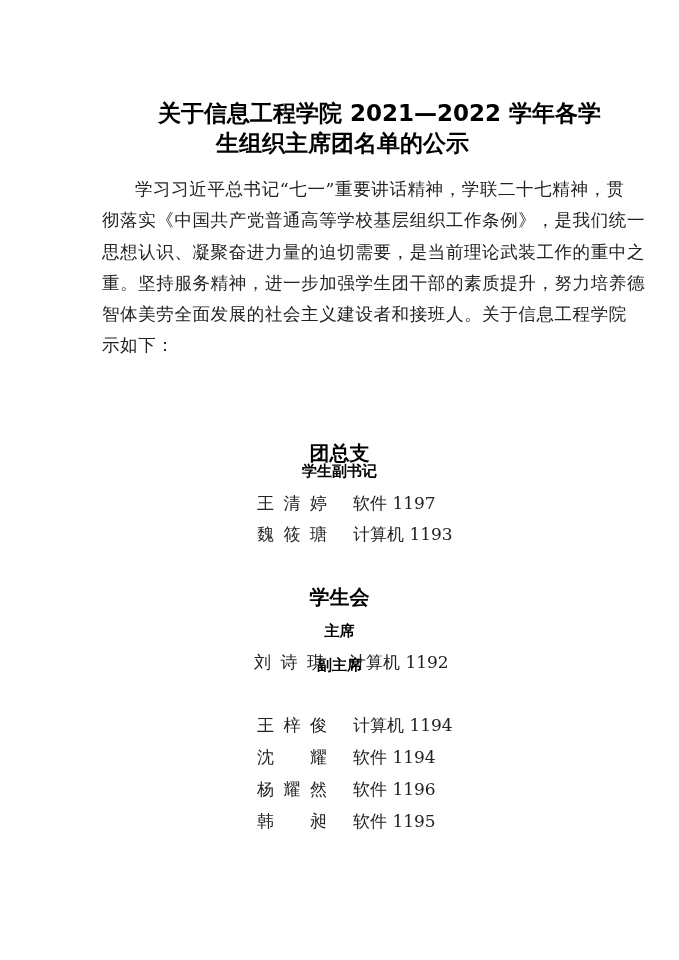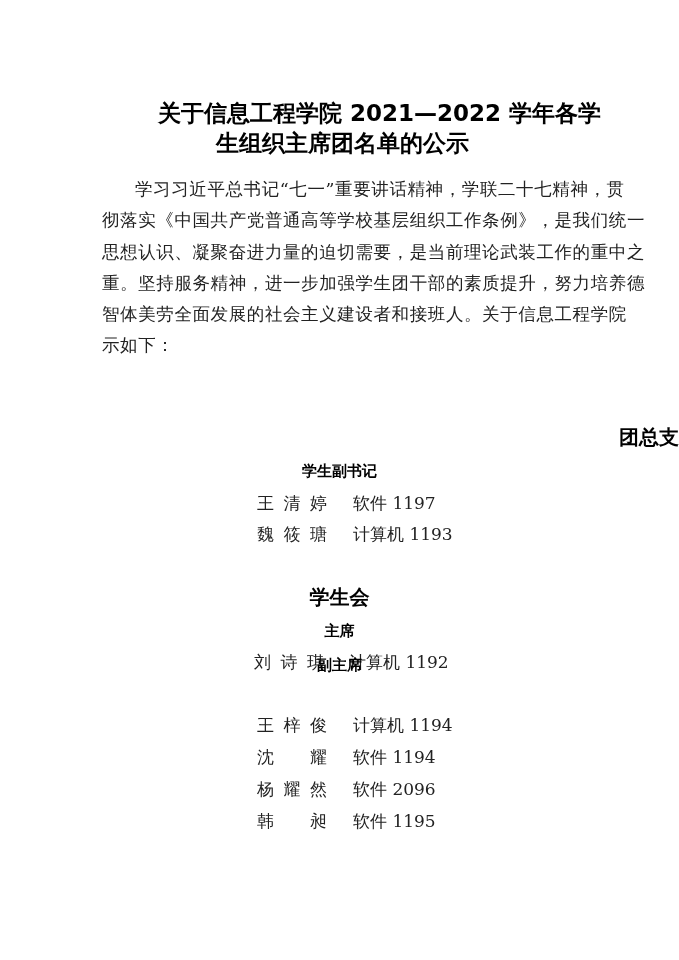--- a/index.html
+++ b/index.html
@@ -103,21 +103,21 @@
 
   <div class="body-para">
     <span class="body-line indent">学习习近平总书记“七一”重要讲话精神，学联二十七精神，贯</span>
     <span class="body-line">彻落实《中国共产党普通高等学校基层组织工作条例》，是我们统一</span>
     <span class="body-line">思想认识、凝聚奋进力量的迫切需要，是当前理论武装工作的重中之</span>
     <span class="body-line">重。坚持服务精神，进一步加强学生团干部的素质提升，努力培养德</span>
     <span class="body-line">智体美劳全面发展的社会主义建设者和接班人。关于信息工程学院</span>
     <span class="body-line">示如下：</span>
   </div>
 
-  <div class="section-heading" style="top:424px;text-align:right;">团总支</div>
+  <div class="section-heading" style="top:440px;">团总支</div>
   <div class="role-heading" style="top:462px;">学生副书记</div>
 
   <div class="member-row" style="top:491px; left:257px; width:200px;">
     <div class="member-name">
       <span>王</span>
       <span>清</span>
       <span>婷</span>
     </div>
     <div class="member-class" style="left:96px;">软件 1197</div>
   </div>
@@ -162,21 +162,21 @@
     </div>
     <div class="member-class" style="left:96px;">软件 1194</div>
   </div>
 
   <div class="member-row" style="top:777px; left:257px; width:200px;">
     <div class="member-name">
       <span>杨</span>
       <span>耀</span>
       <span>然</span>
     </div>
-    <div class="member-class" style="left:96px;">软件 2096</div>
+    <div class="member-class" style="left:96px;">软件 1196</div>
   </div>
 
   <div class="member-row" style="top:809px; left:257px; width:200px;">
     <div class="member-name">
       <span>韩</span>
       <span></span>
       <span>昶</span>
     </div>
     <div class="member-class" style="left:96px;">软件 1195</div>
   </div>

